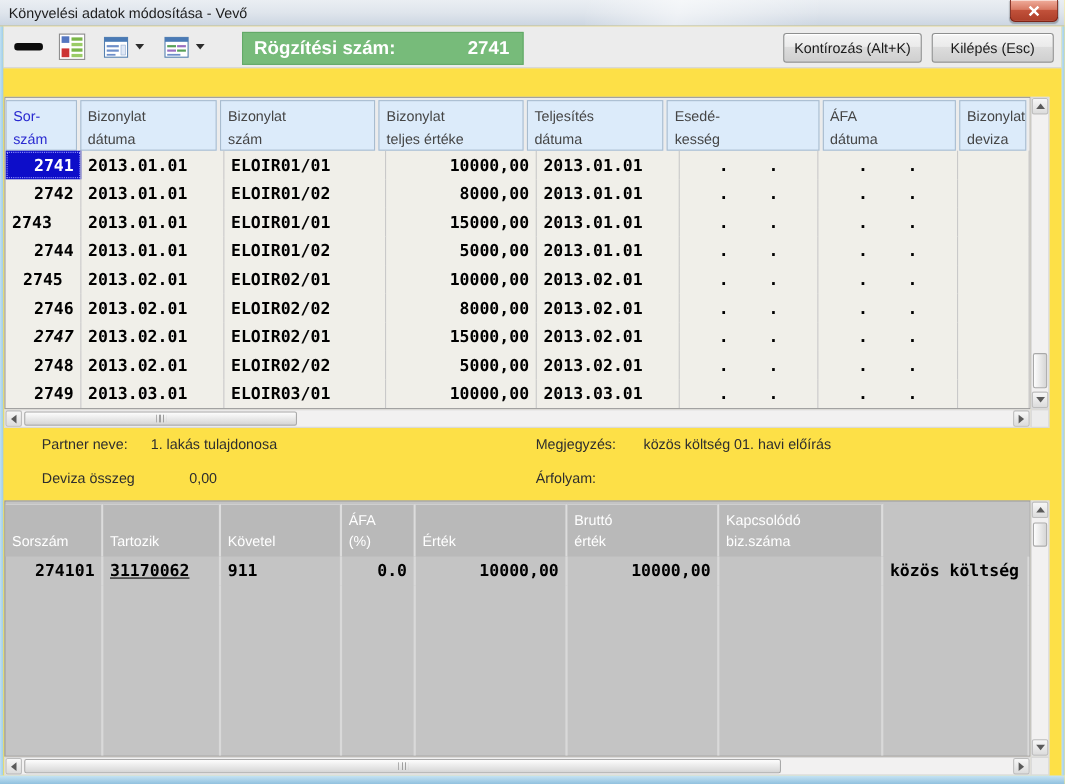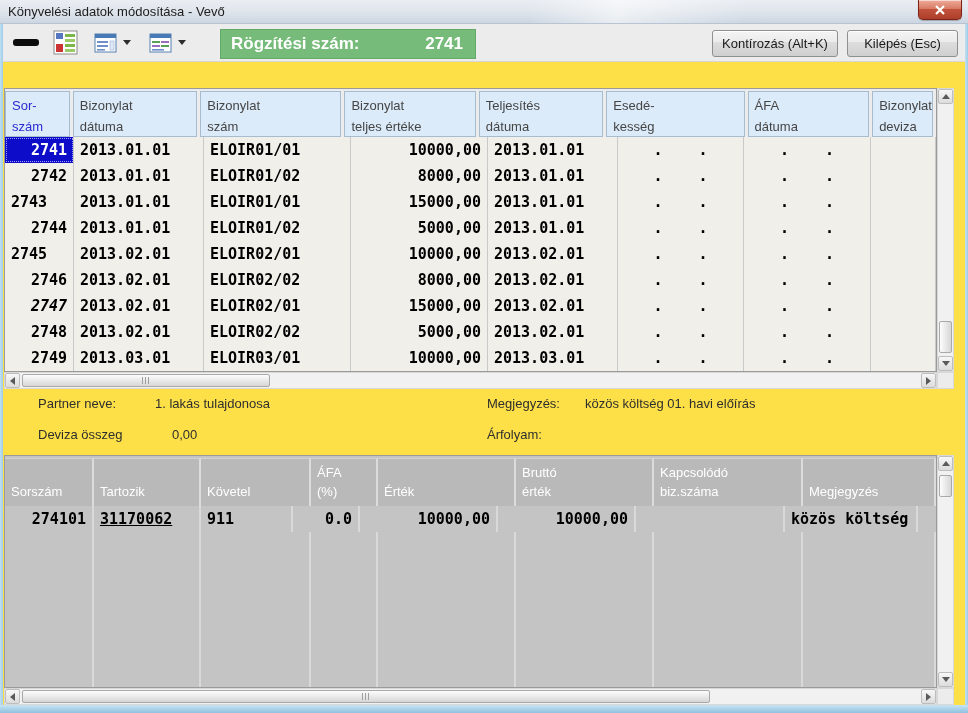--- a/index.html
+++ b/index.html
@@ -208,21 +208,21 @@
           <div class="cell" style="width: 69px; text-align: right;">2744</div>
           <div class="cell" style="width: 130px; text-align: left;">2013.01.01</div>
           <div class="cell" style="width: 147px; text-align: left;">ELOIR01/02</div>
           <div class="cell" style="width: 137px; text-align: right;">5000,00</div>
           <div class="cell" style="width: 130px; text-align: left;">2013.01.01</div>
           <div class="cell" style="width: 126px; text-align: center;">.    .</div>
           <div class="cell" style="width: 127px; text-align: center;">.    .</div>
           <div class="cell" style="width: 65px; text-align: left;"></div>
         </div>
         <div class="grow">
-          <div class="cell" style="width: 69px; text-align: left;">2745</div>
+          <div class="cell" style="width: 69px; text-align: center;">2745</div>
           <div class="cell" style="width: 130px; text-align: left;">2013.02.01</div>
           <div class="cell" style="width: 147px; text-align: left;">ELOIR02/01</div>
           <div class="cell" style="width: 137px; text-align: right;">10000,00</div>
           <div class="cell" style="width: 130px; text-align: left;">2013.02.01</div>
           <div class="cell" style="width: 126px; text-align: center;">.    .</div>
           <div class="cell" style="width: 127px; text-align: center;">.    .</div>
           <div class="cell" style="width: 65px; text-align: left;"></div>
         </div>
         <div class="grow">
           <div class="cell" style="width: 69px; text-align: right;">2746</div>
@@ -284,21 +284,21 @@
     <div class="hthumb" style="left:17px;width:248px;">
         <span class="grip"></span>
       </div>
     <div class="sbtn" style="right:0;top:0;">
         <span class="tri-rt"></span>
       </div>
   </div>
   <div class="corner" style="left:937px;top:372px;"></div>
 
   <span class="lab" style="left:38px;top:396px;">Partner neve:</span>
-  <span class="lab" style="left:155px;top:396px;">1. lakás tulajdonosa</span>
+  <span class="lab" style="left:137px;top:396px;">1. lakás tulajdonosa</span>
   <span class="lab" style="left:487px;top:396px;">Megjegyzés:</span>
   <span class="lab" style="left:585px;top:396px;">közös költség 01. havi előírás</span>
   <span class="lab" style="left:38px;top:427px;">Deviza összeg</span>
   <span class="lab" style="left:172px;top:427px;">0,00</span>
   <span class="lab" style="left:487px;top:427px;">Árfolyam:</span>
   <span class="lab" style="left:585px;top:427px;"></span>
 
   <div class="grid grid2">
     <div class="ghead" id="g2h">
         <div class="hcell" style="width: 89px;">
@@ -318,29 +318,26 @@
           <div>Érték</div>
         </div>
         <div class="hcell" style="width: 138px;">
           <div>Bruttó</div>
           <div>érték</div>
         </div>
         <div class="hcell" style="width: 149px;">
           <div>Kapcsolódó</div>
           <div>biz.száma</div>
         </div>
-        <div class="hcell" style="width: 133px;">
-          <div>Megjegyzés</div>
-        </div>
       </div>
     <div class="gbody" id="g2b">
         <div class="grow">
           <div class="cell" style="width: 89px; text-align: right;">274101</div>
           <div class="cell" style="width: 107px; text-align: left; text-decoration: underline;">31170062</div>
-          <div class="cell" style="width: 92px; text-align: left;">911</div>
+          <div class="cell" style="width: 110px; text-align: left;">911</div>
           <div class="cell" style="width: 67px; text-align: right;">0.0</div>
           <div class="cell" style="width: 138px; text-align: right;">10000,00</div>
           <div class="cell" style="width: 138px; text-align: right;">10000,00</div>
           <div class="cell" style="width: 149px; text-align: left;"></div>
           <div class="cell" style="width: 133px; text-align: left;">közös költség</div>
         </div>
         <div class="grow filler">
           <div class="cell" style="width: 89px;"></div>
           <div class="cell" style="width: 107px;"></div>
           <div class="cell" style="width: 110px;"></div>

